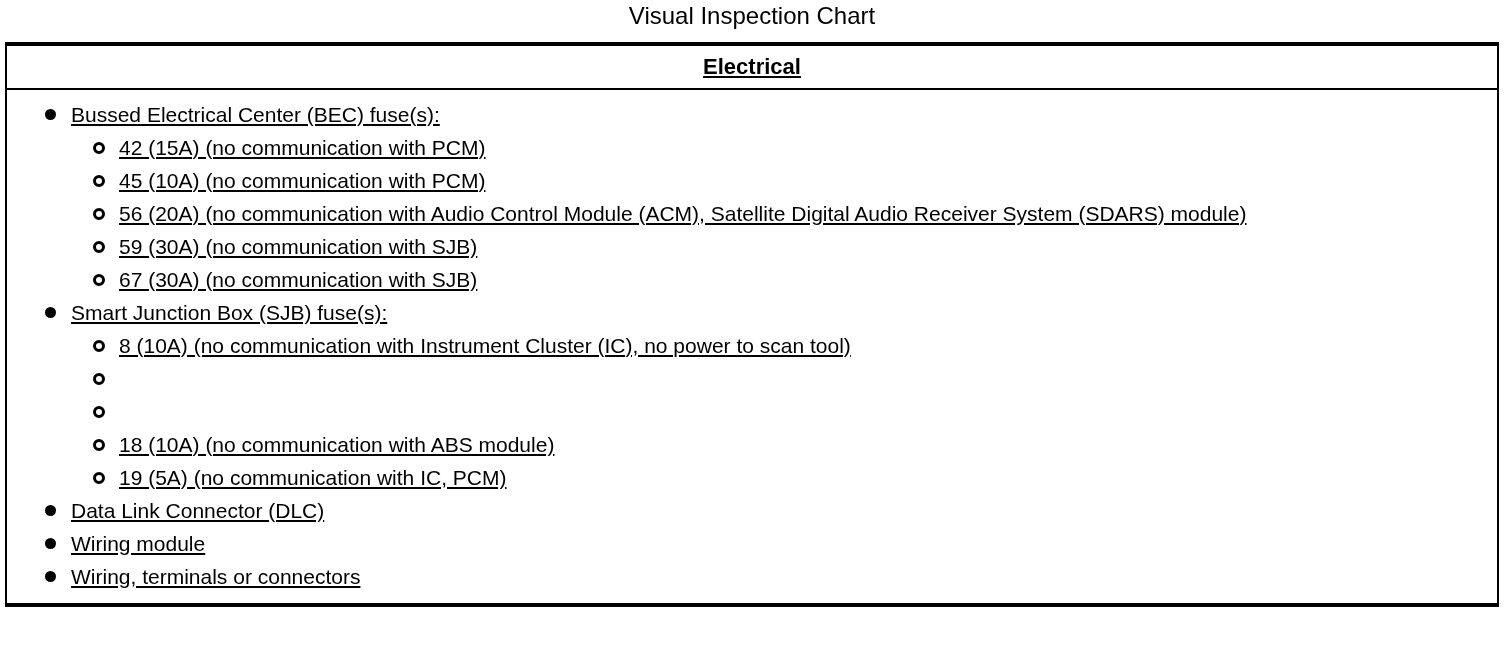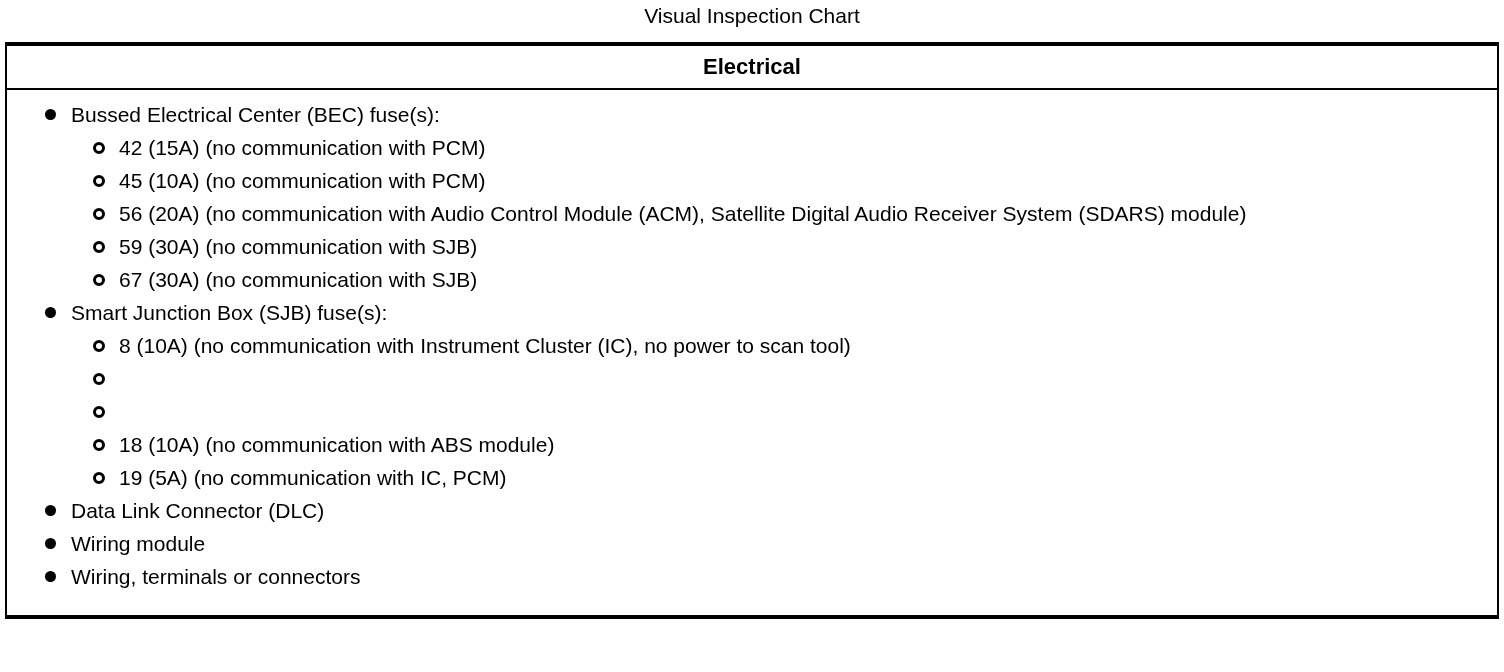--- a/index.html
+++ b/index.html
@@ -10,44 +10,45 @@
     color: #000000;
   }
   .page {
     width: 1504px;
     height: 672px;
     background: #ffffff;
     overflow: hidden;
   }
   .doc-title {
     text-align: center;
-    font-size: 21px;
+    font-size: 24px;
     line-height: 24px;
     padding-top: 4px;
     letter-spacing: 0px;
   }
   .chart-table {
     margin: 14px 5px 0 5px;
     border-left: 2px solid #000000;
     border-right: 2px solid #000000;
     border-top: 4px solid #000000;
     border-bottom: 4px solid #000000;
     background: #ffffff;
+    text-decoration: underline;
   }
   .table-header {
     height: 44px;
     border-bottom: 2px solid #000000;
     display: flex;
     align-items: center;
     justify-content: center;
     font-weight: bold;
     font-size: 22px;
   }
   .table-body {
-    padding: 8px 6px 22px 0;
+    padding: 8px 6px 10px 0;
   }
   .row {
     display: flex;
     align-items: center;
     height: 33px;
     font-size: 21px;
     white-space: nowrap;
   }
   .b1 {
     flex: 0 0 auto;

